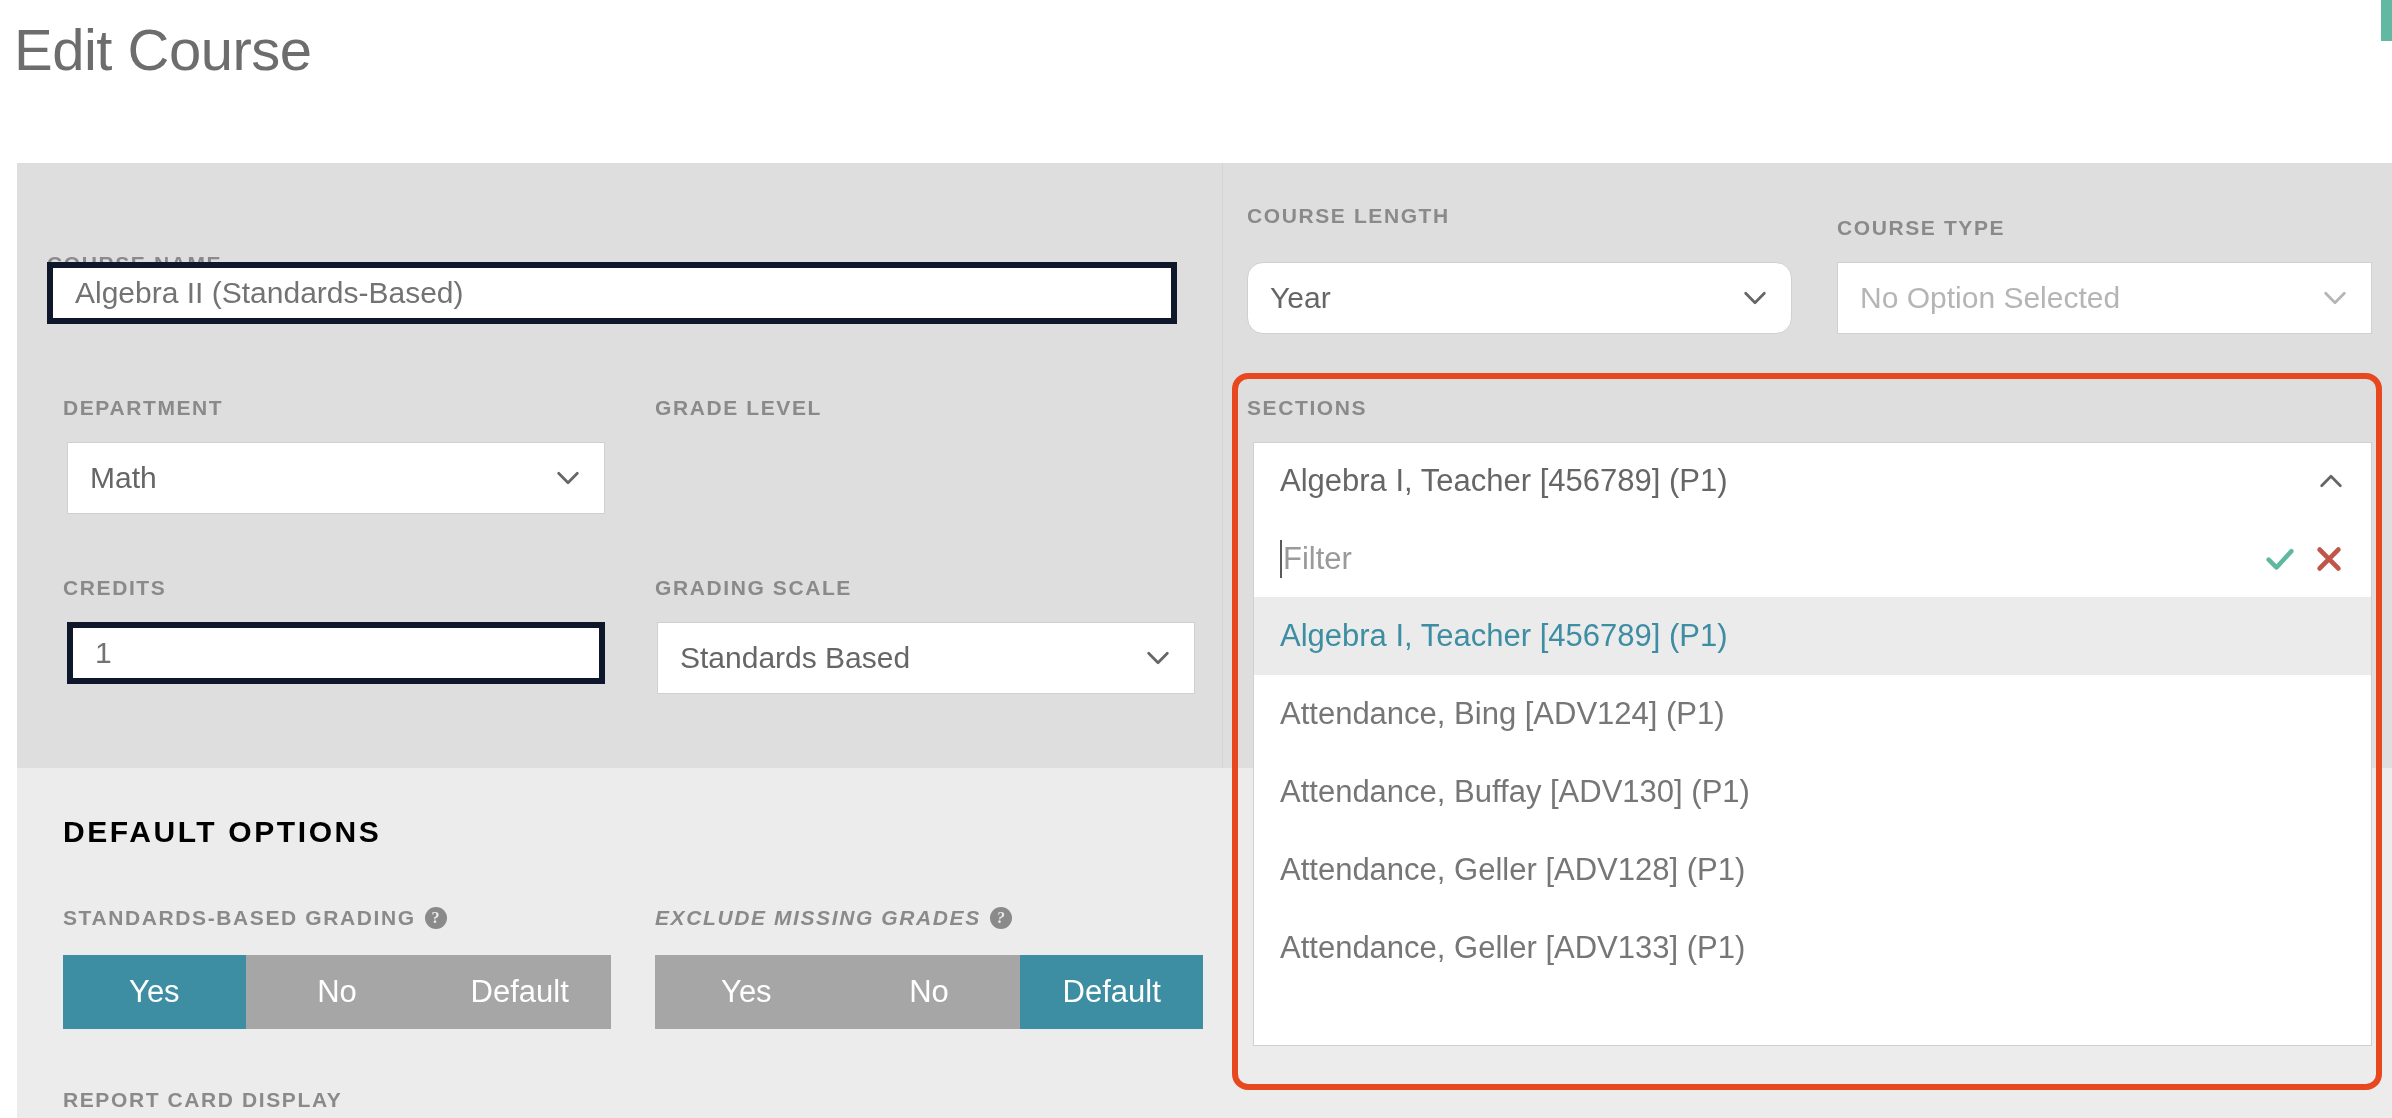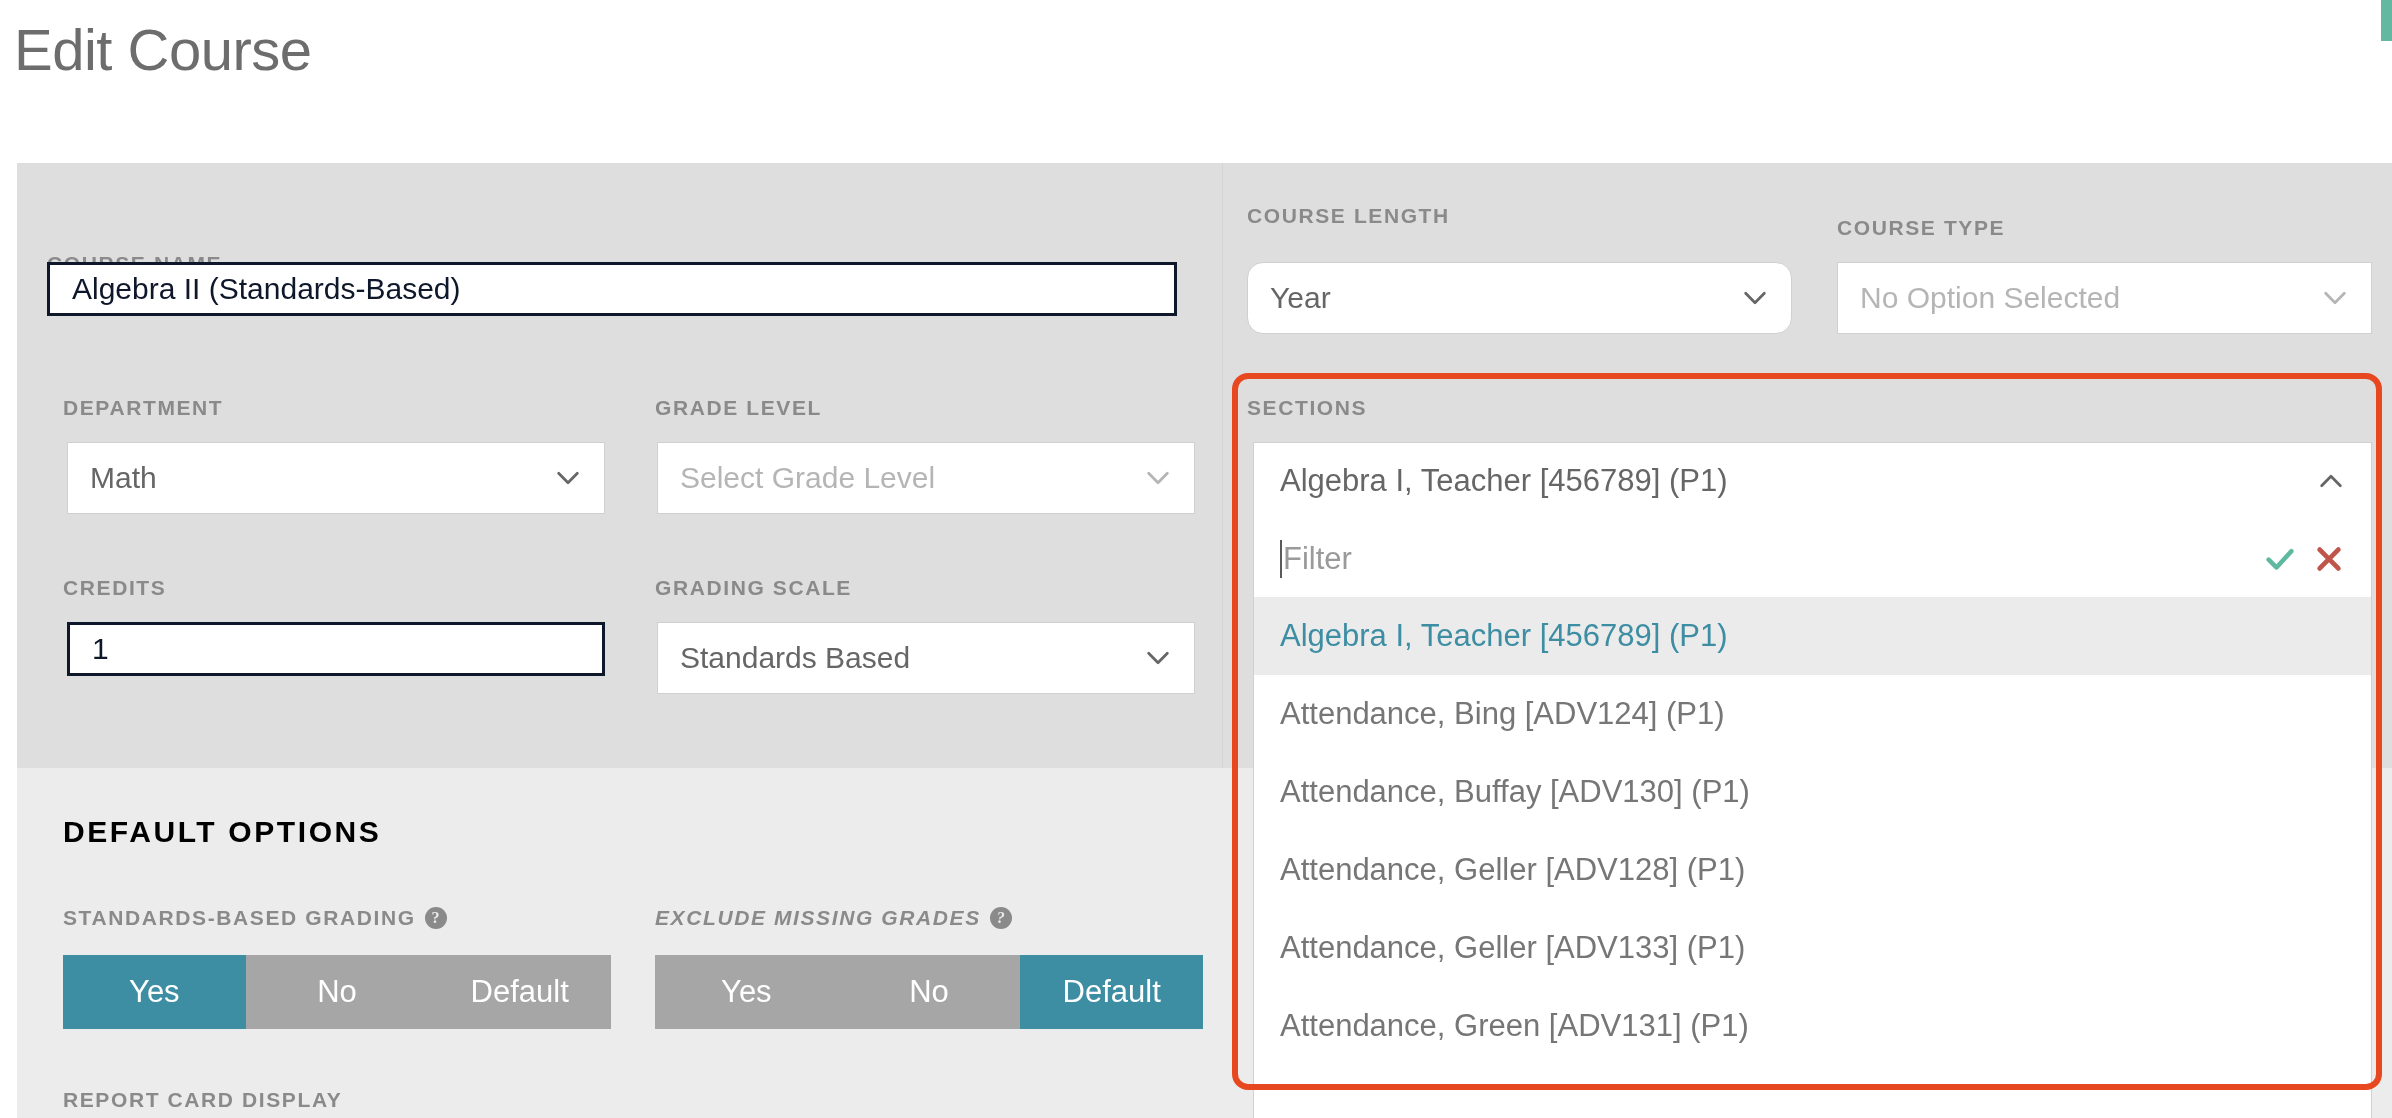--- a/index.html
+++ b/index.html
@@ -64,27 +64,27 @@
     font-size: 21px;
     font-weight: 700;
     letter-spacing: 1.6px;
     color: #8a8a8a;
     text-transform: uppercase;
     font-family: "Liberation Sans", sans-serif;
   }
 
   .input-box {
     background: #ffffff;
-    border: 3px solid #0f172a;
-    height: 54px;
+    border: 6px solid #0f172a;
+    height: 62px;
     display: flex;
     align-items: center;
     padding: 0 22px;
     font-size: 30px;
-    color: #0f172a;
+    color: #737373;
   }
 
   .select-box {
     background: #ffffff;
     border: 1px solid #d0d0d0;
     height: 72px;
     display: flex;
     align-items: center;
     justify-content: space-between;
     padding: 0 22px;
@@ -295,26 +295,20 @@
 
   <div class="field-label lbl-department">DEPARTMENT</div>
   <div class="select-box fld-department">
     <span class="sel-val">Math</span>
     <svg class="chev" viewBox="0 0 24 24">
       <path d="M4 8 L12 16 L20 8" fill="none" stroke="#666666" stroke-width="2.4" stroke-linecap="round" stroke-linejoin="round"></path>
     </svg>
   </div>
 
   <div class="field-label lbl-grade-level">GRADE LEVEL</div>
-  <div class="select-box placeholder fld-grade-level">
-    <span class="sel-val">Select Grade Level</span>
-    <svg class="chev" viewBox="0 0 24 24">
-      <path d="M4 8 L12 16 L20 8" fill="none" stroke="#b5b5b5" stroke-width="2.4" stroke-linecap="round" stroke-linejoin="round"></path>
-    </svg>
-  </div>
 
   <div class="field-label lbl-credits">CREDITS</div>
   <div class="input-box fld-credits">1</div>
 
   <div class="field-label lbl-grading-scale">GRADING SCALE</div>
   <div class="select-box fld-grading-scale">
     <span class="sel-val">Standards Based</span>
     <svg class="chev" viewBox="0 0 24 24">
       <path d="M4 8 L12 16 L20 8" fill="none" stroke="#666666" stroke-width="2.4" stroke-linecap="round" stroke-linejoin="round"></path>
     </svg>
@@ -344,21 +338,20 @@
         </svg>
       </div>
     </div>
 
     <div class="dd-list">
       <div class="dd-item selected">Algebra I, Teacher [456789] (P1)</div>
       <div class="dd-item">Attendance, Bing [ADV124] (P1)</div>
       <div class="dd-item">Attendance, Buffay [ADV130] (P1)</div>
       <div class="dd-item">Attendance, Geller [ADV128] (P1)</div>
       <div class="dd-item">Attendance, Geller [ADV133] (P1)</div>
-      <div class="dd-item">Attendance, Green [ADV131] (P1)</div>
       <div class="dd-tail"></div>
     </div>
   </div>
 
   <div class="sections-highlight"></div>
 
   <div class="section-heading">DEFAULT OPTIONS</div>
 
   <div class="lbl-sbg">
     <span class="field-label">STANDARDS-BASED GRADING</span>

